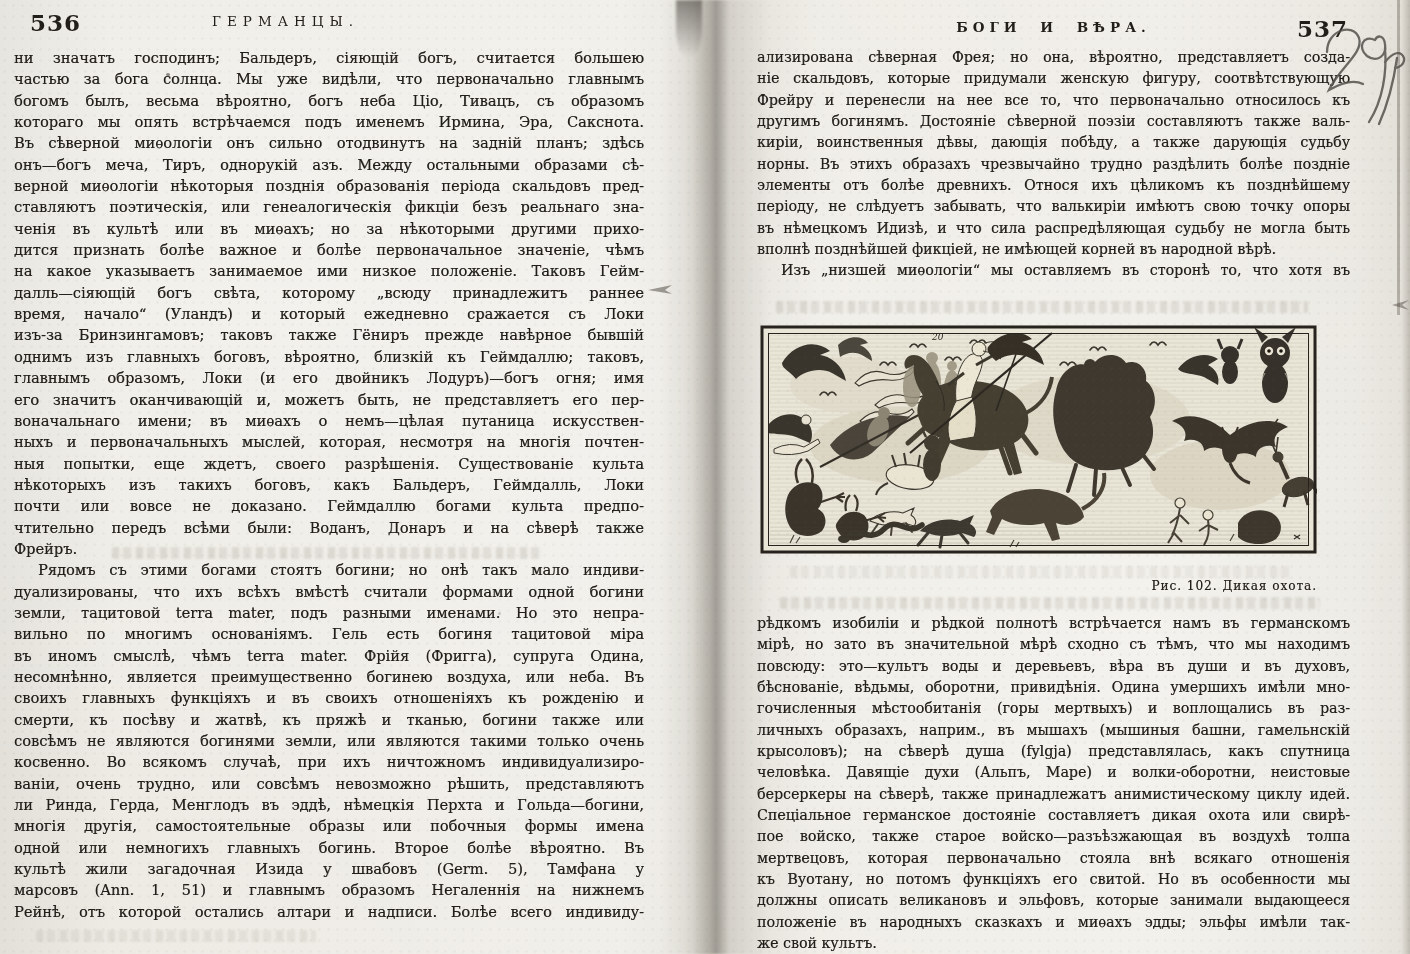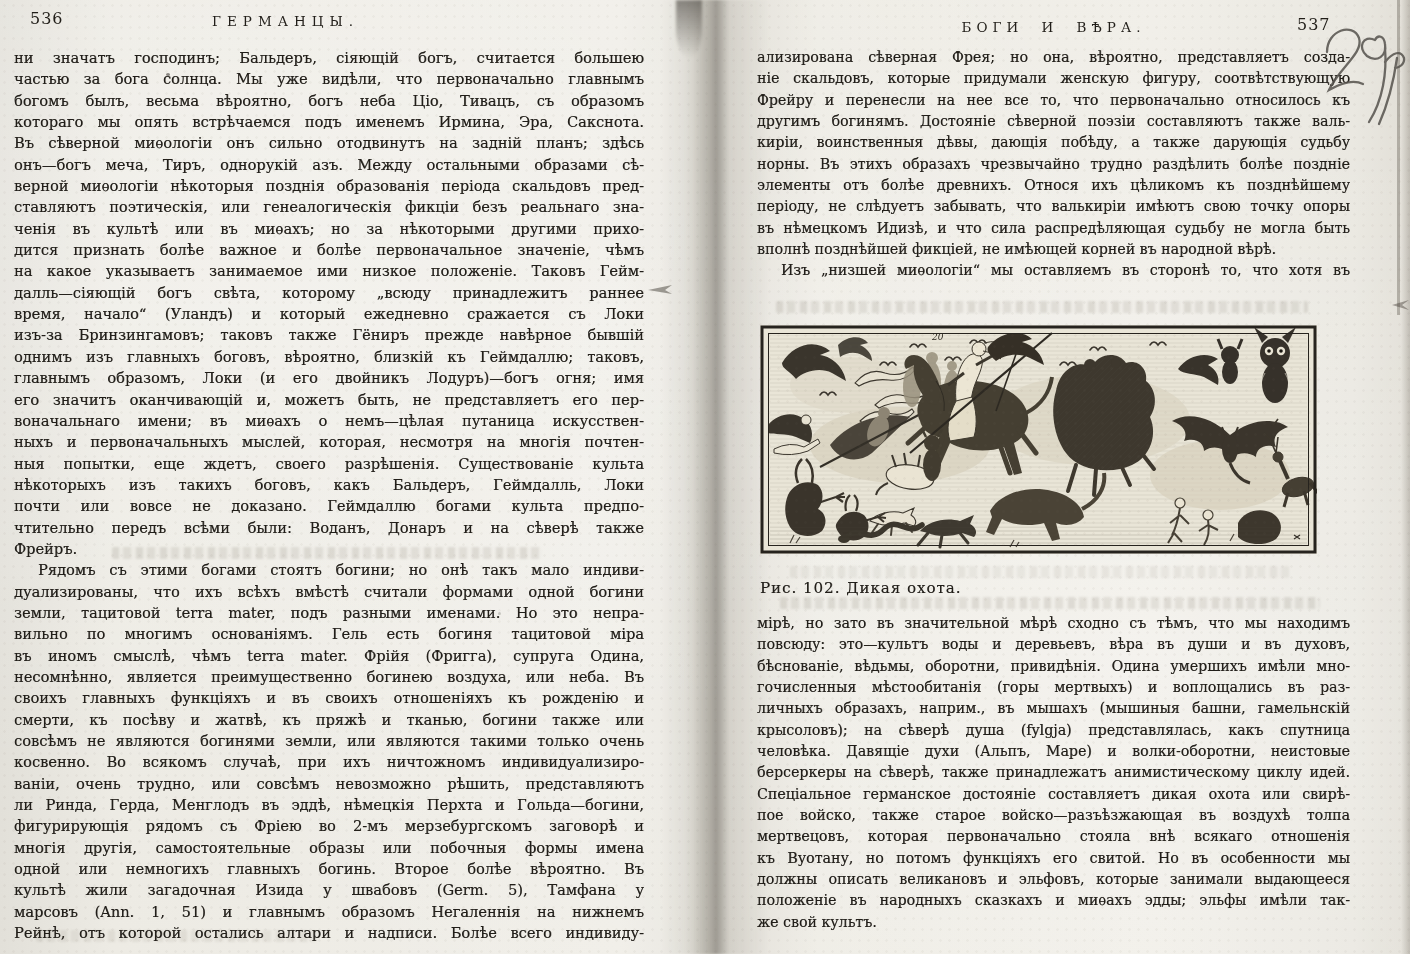--- a/index.html
+++ b/index.html
@@ -11,39 +11,39 @@
       radial-gradient(ellipse at 80% 70%, rgba(255,255,255,.22), transparent 60%),
       linear-gradient(90deg,#e2e0d9 0%,#edebe4 8%,#f0eee8 44%,#e9e7e0 48.5%,#cfccc2 50.4%,#e0ddd5 51.6%,#eeece5 58%,#f1efe9 82%,#eae8e1 96%,#e1ded6 100%);
   }
   .scan::after{
     content:"";position:absolute;inset:0;pointer-events:none;
     background-image:radial-gradient(rgba(120,112,98,.10) 1px, transparent 1.4px);
     background-size:9px 11px;opacity:.55;
   }
   .page{position:absolute;top:0;width:705px;height:954px;}
   .page-left{left:0;} .page-right{left:705px;}
-  .pagenum{position:absolute;font-size:16px;font-weight:normal;letter-spacing:1px;}
+  .pagenum{position:absolute;font-size:23px;font-weight:bold;letter-spacing:1px;}
   .running-head{position:absolute;font-size:13.5px;white-space:nowrap;}
   .head-left{left:212px;top:13px;letter-spacing:6px;}
-  .head-right{left:52px;top:19px;width:593px;text-align:center;letter-spacing:5px;word-spacing:9px;}
+  .head-right{left:52px;top:19px;width:593px;text-align:center;letter-spacing:5px;word-spacing:9px;font-weight:bold;}
   .num-left{left:30px;top:9px;}
   .num-right{left:592px;top:15px;}
   .col{position:absolute;text-shadow:0.35px 0 0 rgba(33,30,25,.55);}
   .col-left{left:14px;top:47px;width:630px;font-size:14.6px;}
   .col-right-top{left:52px;top:47px;width:593px;font-size:14.2px;}
   .col-right-bottom{left:52px;top:613px;width:593px;font-size:14.2px;}
   .line{
     height:21.35px;line-height:21.35px;overflow:hidden;
     text-align:justify;text-align-last:justify;white-space:normal;
   }
   .line.flush{text-align-last:left;}
   .line.indent{text-indent:24px;}
   .figure{position:absolute;left:55px;top:325px;width:557px;height:229px;margin:0;}
   .figure svg{display:block;width:557px;height:229px;}
-  .caption{position:absolute;left:55px;top:579px;width:557px;text-align:left;font-size:15px;letter-spacing:1px;text-shadow:0.3px 0 0 rgba(33,30,25,.5);}
+  .caption{position:absolute;left:55px;top:579px;width:557px;text-align:right;font-size:12px;letter-spacing:1px;text-shadow:0.3px 0 0 rgba(33,30,25,.5);}
   .gutter{position:absolute;left:660px;top:0;width:110px;height:954px;filter:blur(1px);
     background:linear-gradient(90deg, rgba(0,0,0,0) 0%, rgba(125,119,108,.13) 30%, rgba(94,89,80,.30) 46%, rgba(70,66,59,.40) 51%, rgba(125,119,108,.15) 63%, rgba(0,0,0,0) 100%);}
   .gutter-top{position:absolute;left:676px;top:0;width:26px;height:58px;filter:blur(1.4px);border-radius:0 0 50% 50%;
     background:linear-gradient(180deg, rgba(58,54,48,.55), rgba(58,54,48,0));}
   .edge-line{position:absolute;left:1397px;top:0;width:3px;height:315px;background:rgba(108,102,93,.42);filter:blur(.5px);}
   .right-edge{position:absolute;left:1401px;top:0;width:9px;height:954px;
     background:linear-gradient(90deg, rgba(0,0,0,0), rgba(128,122,112,.35));}
   .ghost{position:absolute;height:12px;filter:blur(1.1px);opacity:.45;border-radius:2px;
     background:repeating-linear-gradient(90deg, rgba(125,118,104,.40) 0 7px, rgba(125,118,104,.05) 7px 11px, rgba(125,118,104,.32) 11px 19px, rgba(125,118,104,.04) 19px 24px);}
   .g1{left:112px;top:547px;width:430px;}
@@ -110,21 +110,20 @@
           <div class="line">земли, тацитовой terra mater, подъ разными именами. Но это непра-</div>
           <div class="line">вильно по многимъ основаніямъ. Гель есть богиня тацитовой міра</div>
           <div class="line">въ иномъ смыслѣ, чѣмъ terra mater. Фрійя (Фригга), супруга Одина,</div>
           <div class="line">несомнѣнно, является преимущественно богинею воздуха, или неба. Въ</div>
           <div class="line">своихъ главныхъ функціяхъ и въ своихъ отношеніяхъ къ рожденію и</div>
           <div class="line">смерти, къ посѣву и жатвѣ, къ пряжѣ и тканью, богини также или</div>
           <div class="line">совсѣмъ не являются богинями земли, или являются такими только очень</div>
           <div class="line">косвенно. Во всякомъ случаѣ, при ихъ ничтожномъ индивидуализиро-</div>
           <div class="line">ваніи, очень трудно, или совсѣмъ невозможно рѣшить, представляютъ</div>
           <div class="line">ли Ринда, Герда, Менглодъ въ эддѣ, нѣмецкія Перхта и Гольда—богини,</div>
-          <div class="line">фигурирующія рядомъ съ Фріею во 2-мъ мерзебургскомъ заговорѣ и</div>
           <div class="line">многія другія, самостоятельные образы или побочныя формы имена</div>
           <div class="line">одной или немногихъ главныхъ богинь. Второе болѣе вѣроятно. Въ</div>
           <div class="line">культѣ жили загадочная Изида у швабовъ (Germ. 5), Тамфана у</div>
           <div class="line">марсовъ (Ann. 1, 51) и главнымъ образомъ Негаленнія на нижнемъ</div>
           <div class="line">Рейнѣ, отъ которой остались алтари и надписи. Болѣе всего индивиду-</div>
         </div>
       </div>
   </div>
 
   <div class="page page-right">
@@ -337,20 +336,21 @@
         <text x="172" y="15" font-size="9" font-style="italic" font-family="DejaVu Serif, serif" fill="#2c2820">20</text>
 
         <rect x="2" y="2" width="553" height="225" fill="none" stroke="#26231e" stroke-width="3"></rect>
         <rect x="8.5" y="8.5" width="540" height="212" fill="none" stroke="#26231e" stroke-width="1"></rect>
       </svg>
     </figure>
 
     <div class="caption">Рис. 102. Дикая охота.</div>
     <div class="col col-right-bottom">
         <div class="para">
+          <div class="line">рѣдкомъ изобиліи и рѣдкой полнотѣ встрѣчается намъ въ германскомъ</div>
           <div class="line">мірѣ, но зато въ значительной мѣрѣ сходно съ тѣмъ, что мы находимъ</div>
           <div class="line">повсюду: это—культъ воды и деревьевъ, вѣра въ души и въ духовъ,</div>
           <div class="line">бѣснованіе, вѣдьмы, оборотни, привидѣнія. Одина умершихъ имѣли мно-</div>
           <div class="line">гочисленныя мѣстообитанія (горы мертвыхъ) и воплощались въ раз-</div>
           <div class="line">личныхъ образахъ, наприм., въ мышахъ (мышиныя башни, гамельнскій</div>
           <div class="line">крысоловъ); на сѣверѣ душа (fylgja) представлялась, какъ спутница</div>
           <div class="line">человѣка. Давящіе духи (Альпъ, Маре) и волки-оборотни, неистовые</div>
           <div class="line">берсеркеры на сѣверѣ, также принадлежатъ анимистическому циклу идей.</div>
           <div class="line">Спеціальное германское достояніе составляетъ дикая охота или свирѣ-</div>
           <div class="line">пое войско, также старое войско—разъѣзжающая въ воздухѣ толпа</div>

